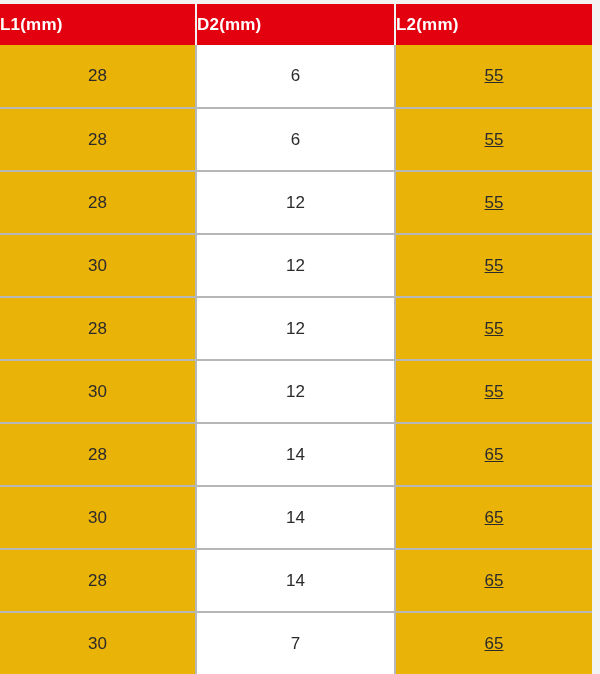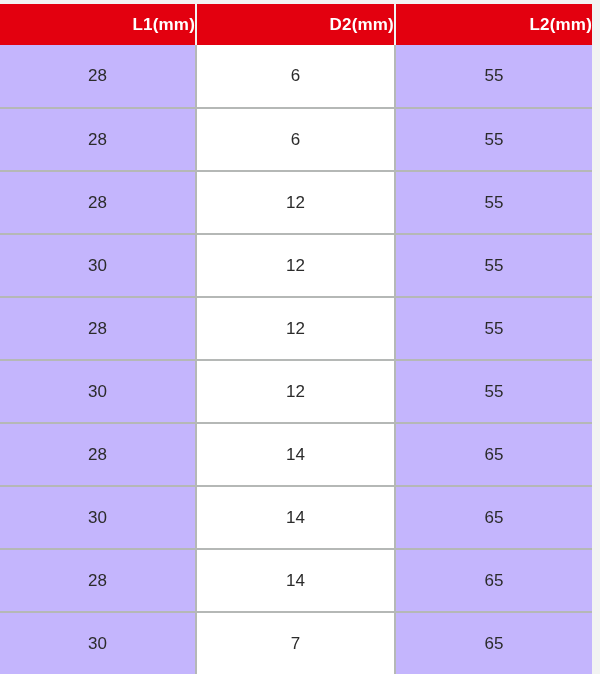--- a/index.html
+++ b/index.html
@@ -30,50 +30,50 @@
     table-layout: fixed;
   }
 
   
   thead tr.spec-head-row th {
     background: #e3000f;
     color: #ffffff;
     font-size: 17px;
     font-weight: bold;
     letter-spacing: 0.2px;
-    text-align: right;
+    text-align: left;
     height: 41px;
     padding: 0;
     border: none;
     border-right: 2px solid #f2f3f2;
     box-sizing: border-box;
   }
   thead tr.spec-head-row th:last-child {
     border-right: none;
-    padding-left: 48px;
   }
 
   
   tbody tr.spec-row td {
     height: 63px;
     padding: 0;
     text-align: center;
     vertical-align: middle;
     font-size: 17px;
     color: #2b2b2b;
-    background: #c4b5fd;
+    background: #eab308;
     border-bottom: 2px solid #b5b8b6;
     border-right: 2px solid #b5b8b6;
     box-sizing: border-box;
   }
   tbody tr.spec-row td.col-mid {
     background: #ffffff;
   }
   tbody tr.spec-row td.col-last {
     border-right: none;
+    text-decoration: underline;
   }
   tbody tr.spec-row:first-child td {
     border-top: none;
   }
 
   
   col.c-first { width: 196px; }
   col.c-mid   { width: 199px; }
   col.c-last  { width: 197px; }
 </style>

